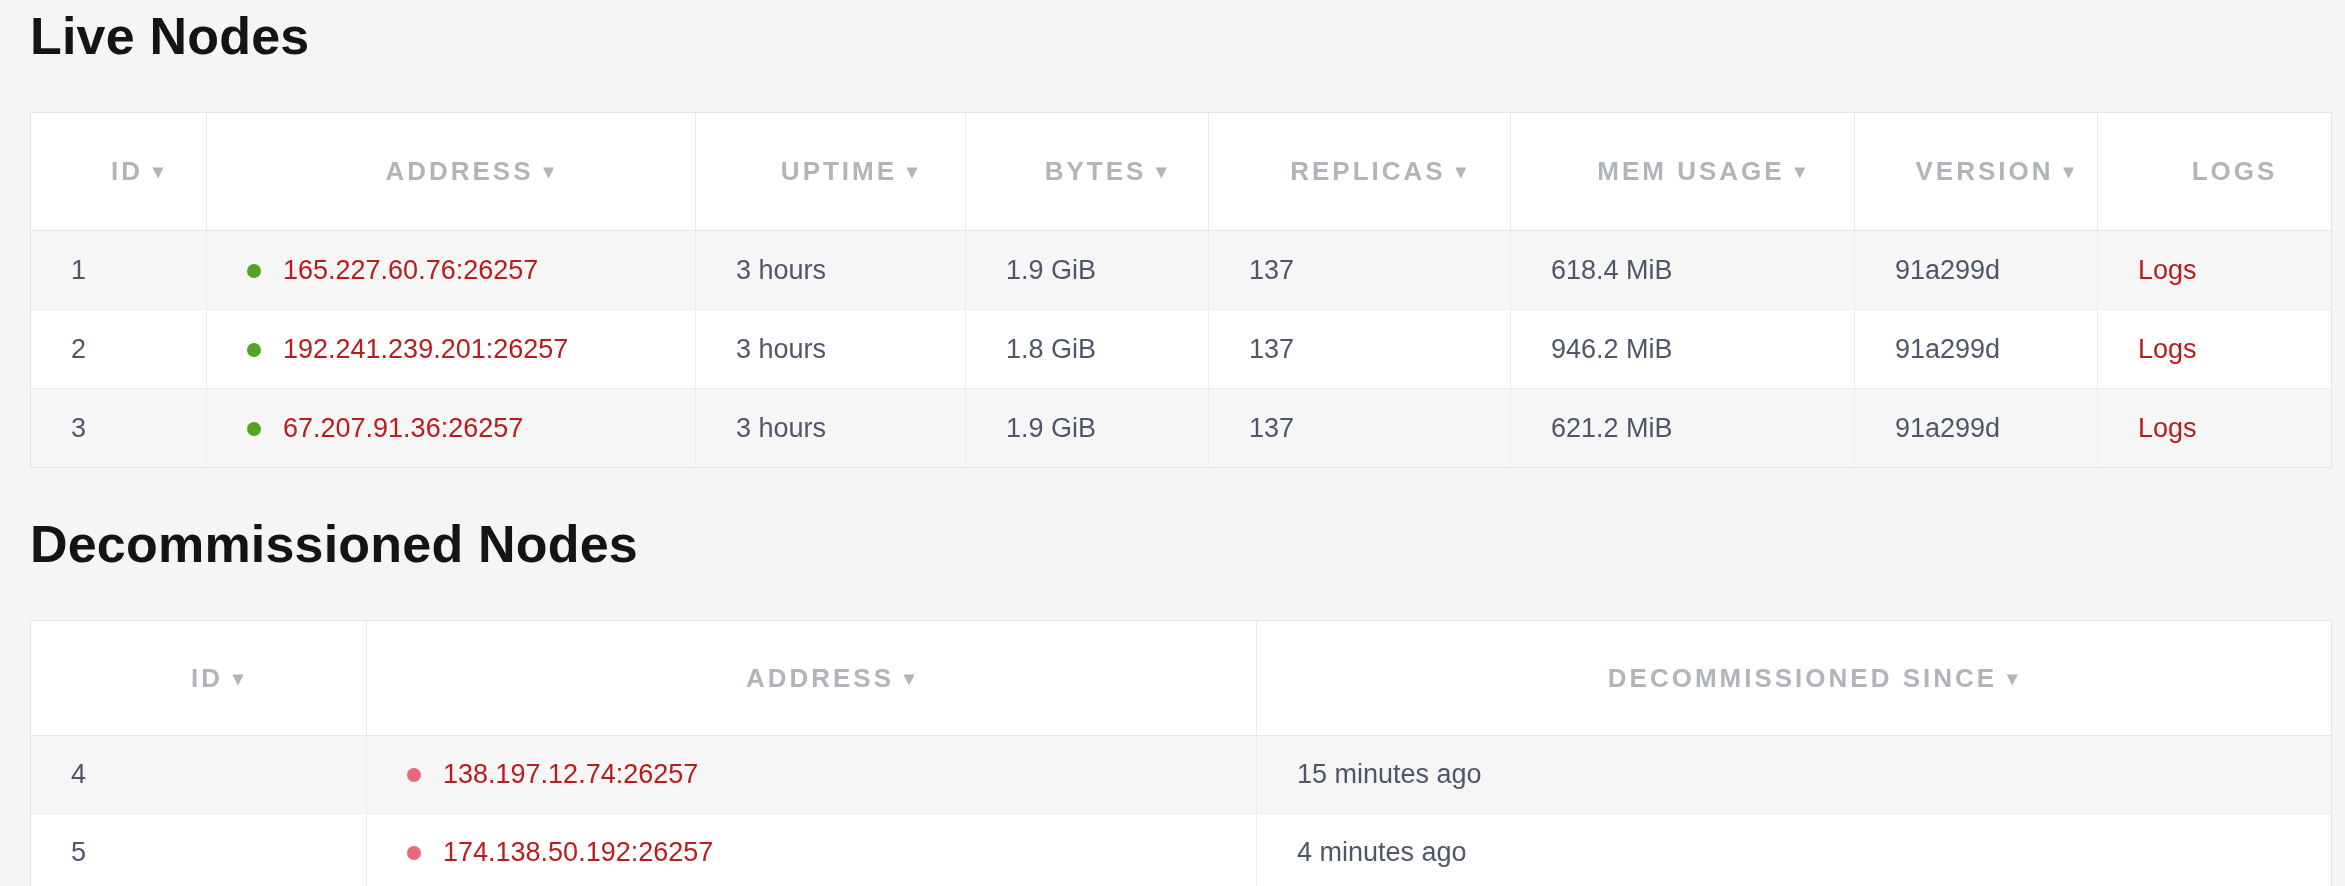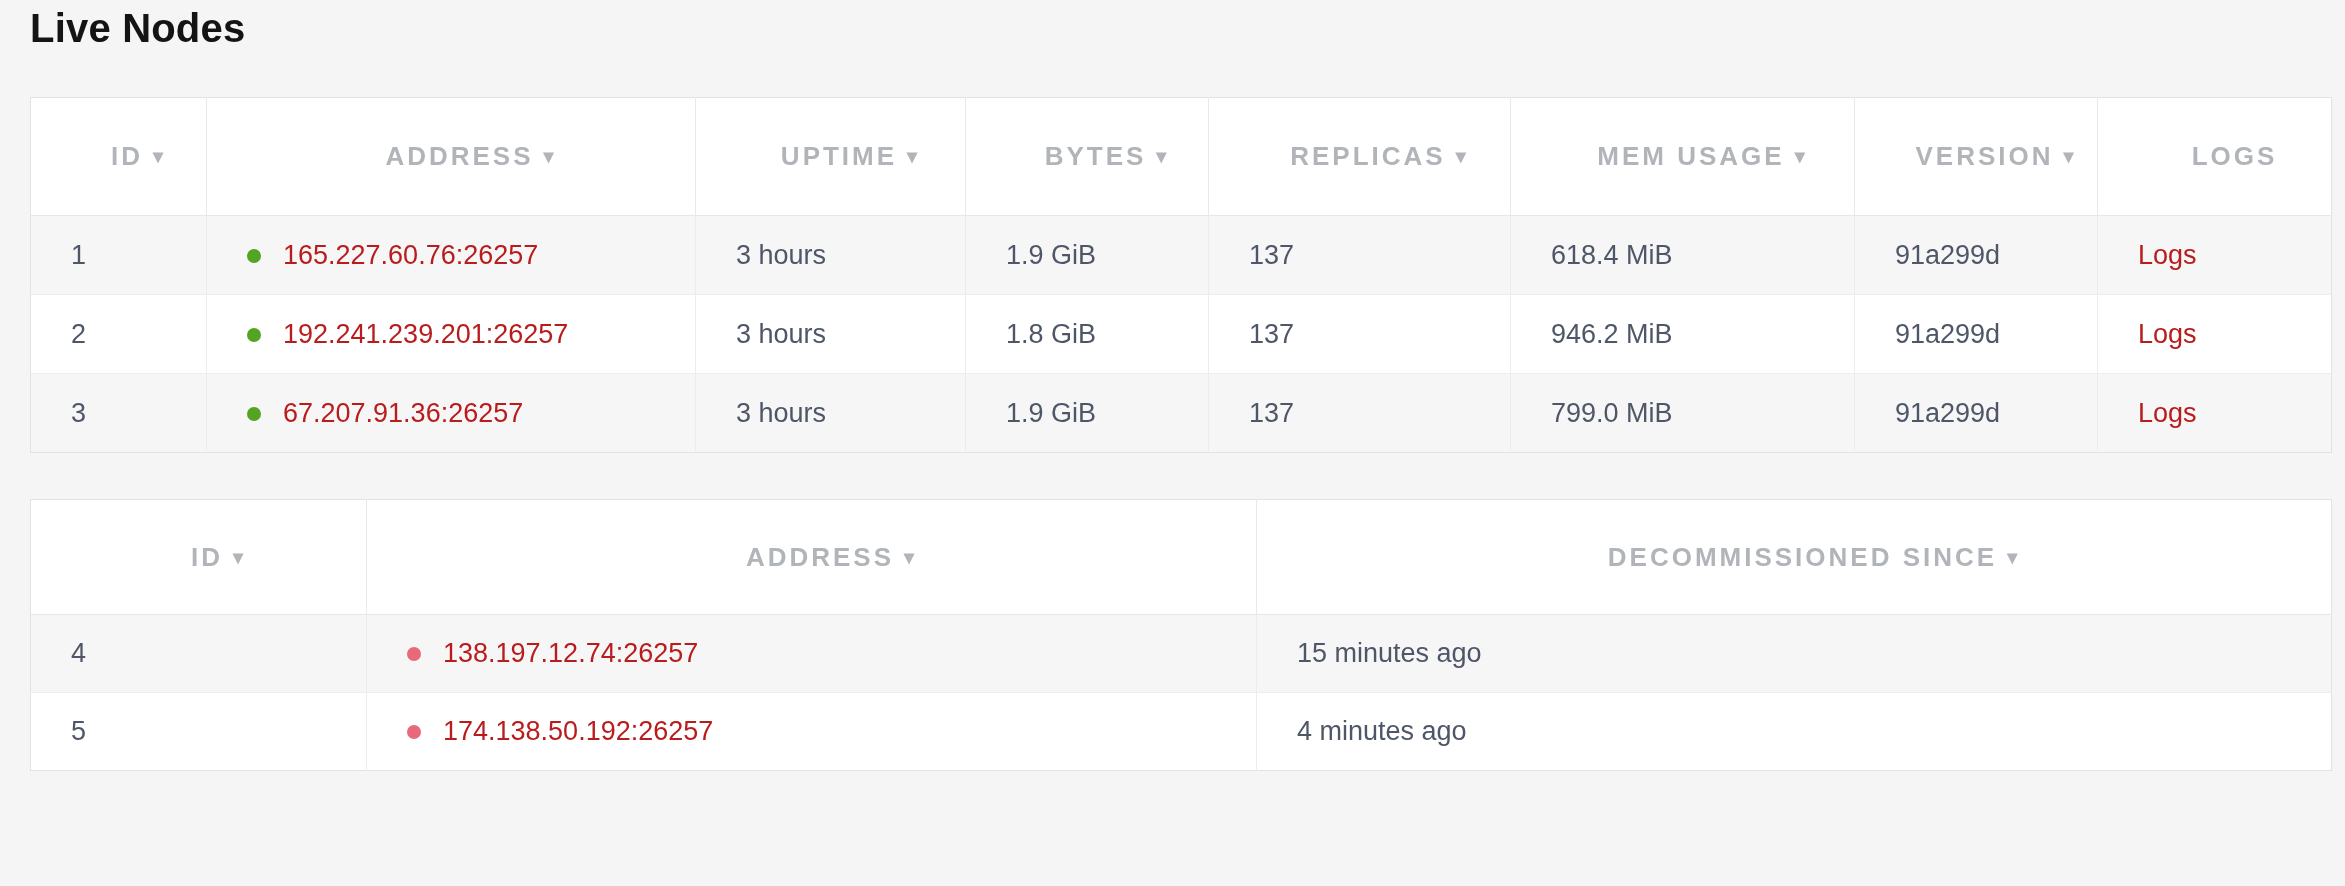--- a/index.html
+++ b/index.html
@@ -4,21 +4,21 @@
 <style>
   * { box-sizing: border-box; margin: 0; padding: 0; }
   html, body {
     width: 2345px;
     height: 886px;
     background: #f5f5f5;
     font-family: "Liberation Sans", sans-serif;
     overflow: hidden;
   }
   .section-title {
-    font-size: 40px;
+    font-size: 52px;
     font-weight: 700;
     color: #141414;
     margin: 6px 0 0 30px;
     letter-spacing: 0.2px;
   }
   .section-title.first { margin-top: 6px; }
   .section-title.second { margin-top: 46px; }
   table.nodes-table {
     border-collapse: collapse;
     table-layout: fixed;
@@ -132,29 +132,30 @@
           <td>946.2 MiB</td>
           <td>91a299d</td>
           <td><a class="table-link">Logs</a></td>
         </tr>
         <tr>
           <td>3</td>
           <td><span class="status-dot live"></span><a class="table-link">67.207.91.36:26257</a></td>
           <td>3 hours</td>
           <td>1.9 GiB</td>
           <td>137</td>
-          <td>799.0 MiB</td>
+          <td>621.2 MiB</td>
           <td>91a299d</td>
           <td><a class="table-link">Logs</a></td>
         </tr>
       </tbody>
     </table>
   </section>
 
   <section>
+    <h2 class="section-title second">Decommissioned Nodes</h2>
 
     <table class="nodes-table decom-table">
       <colgroup>
         <col style="width:336px">
           <col style="width:890px">
           <col style="width:1075px">
       </colgroup>
       <thead>
         <tr>
           <th><span>ID</span><span class="sort-arrow">▾</span></th>

